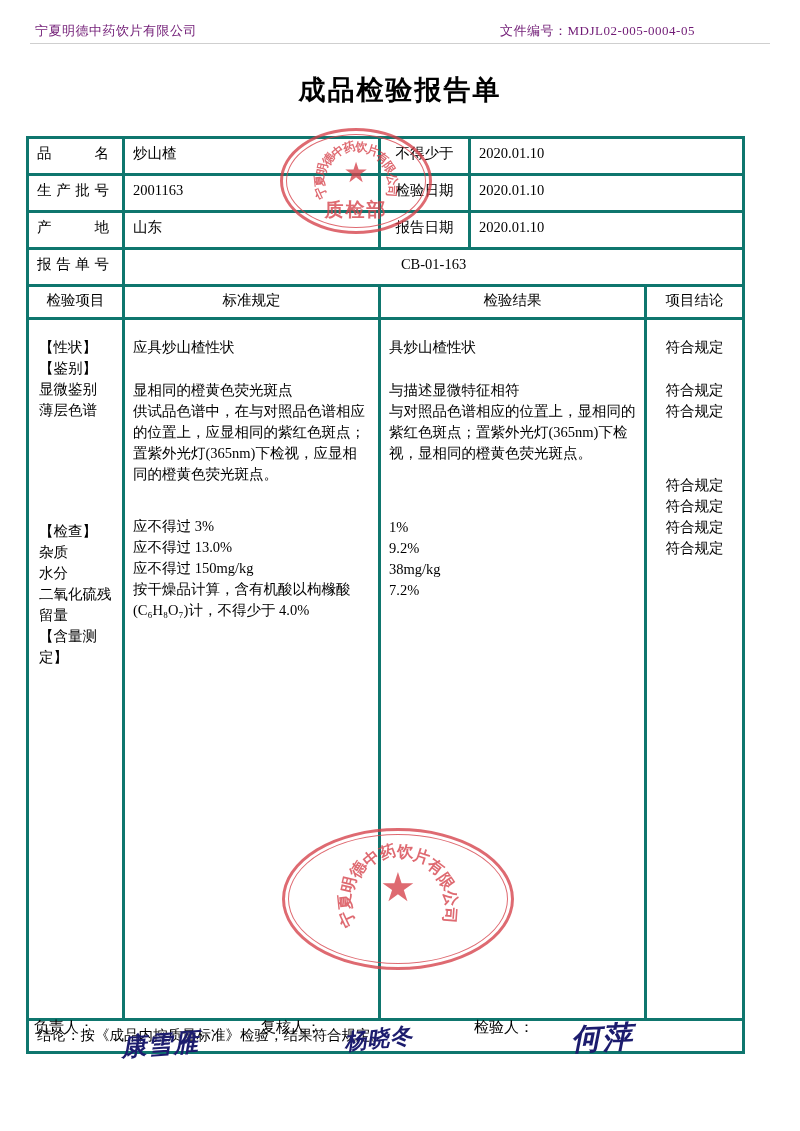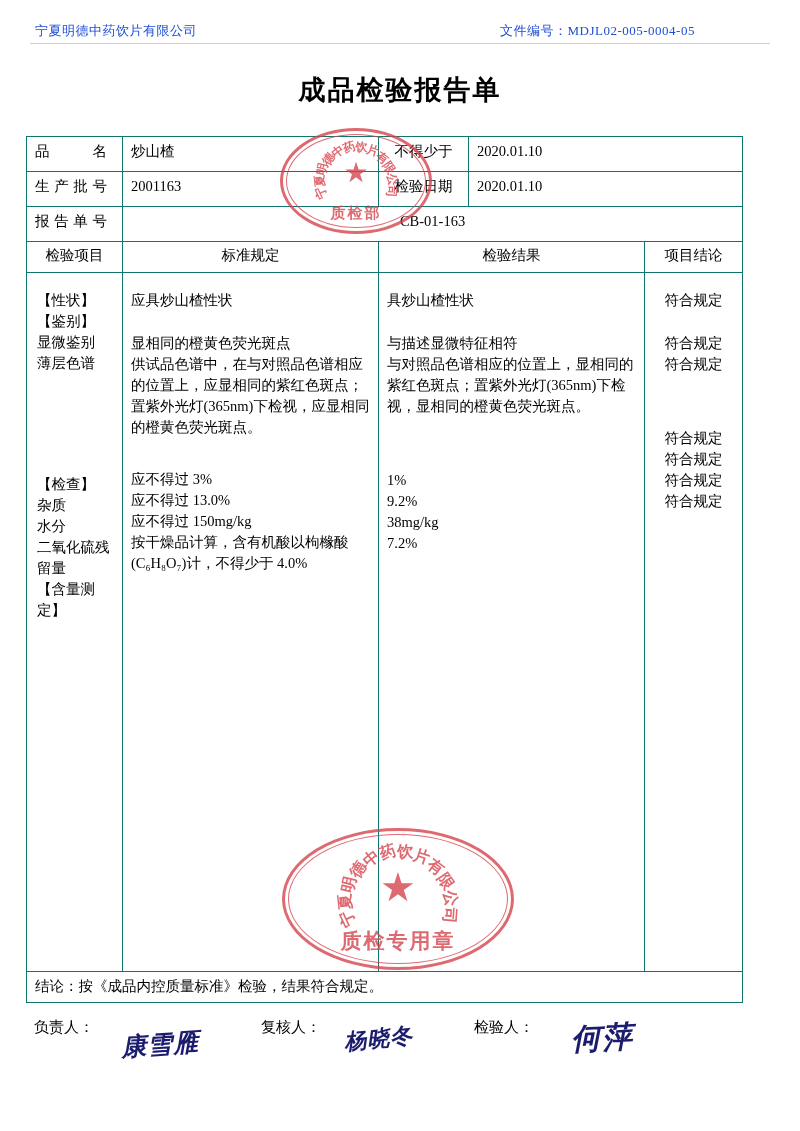--- a/index.html
+++ b/index.html
@@ -22,21 +22,21 @@
     height: 1131px;
   }
 
   
   .top-header {
     position: absolute;
     top: 22px;
     left: 30px;
     right: 30px;
     height: 20px;
-    color: #1d4ed8;
+    color: #701a75;
     font-size: 13px;
     letter-spacing: 0.5px;
   }
   .top-header .left {
     position: absolute;
     left: 5px;
     top: 0;
     white-space: nowrap;
   }
   .top-header .right {
@@ -69,21 +69,21 @@
   
   .tbl {
     position: absolute;
     left: 26px;
     top: 136px;
     width: 716px;
     border-collapse: collapse;
     table-layout: fixed;
   }
   .tbl td {
-    border: 1px solid #0f766e;
+    border: 3px solid #0f766e;
     font-size: 14.5px;
     padding: 4px 8px;
     vertical-align: top;
     line-height: 1.45;
   }
   .lbl {
     white-space: nowrap;
   }
   .lbl-spread {
     display: inline-block;
@@ -185,21 +185,21 @@
   .stamp .bottom-text {
     position: absolute;
     left: 0;
     right: 0;
     bottom: 10px;
     text-align: center;
     font-weight: bold;
     letter-spacing: 2px;
     font-family: "DejaVu Serif", serif;
   }
-  .stamp-small .bottom-text { font-size: 15px; bottom: 8px; }
+  .stamp-small .bottom-text { font-size: 19px; bottom: 8px; }
   .stamp-big .bottom-text { font-size: 21px; bottom: 12px; }
   .stamp .arc {
     position: absolute;
     left: 0; right: 0; top: 0;
     height: 60%;
   }
   .arc span {
     position: absolute;
     left: 50%;
     top: 50%;
@@ -235,20 +235,26 @@
       <tr class="r1">
         <td class="lbl"><span class="lbl-spread">品　　名</span></td>
         <td class="val">炒山楂</td>
         <td class="lbl center">不得少于</td>
         <td class="val" colspan="2">2020.01.10</td>
       </tr>
       <tr class="r1">
         <td class="lbl"><span class="lbl-spread">生产批号</span></td>
         <td class="val">2001163</td>
         <td class="lbl center">检验日期</td>
+        <td class="val" colspan="2">2020.01.10</td>
+      </tr>
+      <tr class="r1">
+        <td class="lbl"><span class="lbl-spread">产　　地</span></td>
+        <td class="val">山东</td>
+        <td class="lbl center">报告日期</td>
         <td class="val" colspan="2">2020.01.10</td>
       </tr>
       <tr class="r1">
         <td class="lbl"><span class="lbl-spread">报告单号</span></td>
         <td class="val center" colspan="4">CB-01-163</td>
       </tr>
 
       <tr class="hdr">
         <td>检验项目</td>
         <td>标准规定</td>
@@ -345,16 +351,15 @@
         <span style="transform: rotate(-39deg) translate(0px, -62px) rotate(0deg);">中</span>
         <span style="transform: rotate(-20deg) translate(0px, -62px) rotate(0deg);">药</span>
         <span style="transform: rotate(-1deg) translate(0px, -62px) rotate(0deg);">饮</span>
         <span style="transform: rotate(18deg) translate(0px, -62px) rotate(0deg);">片</span>
         <span style="transform: rotate(37deg) translate(0px, -62px) rotate(0deg);">有</span>
         <span style="transform: rotate(56deg) translate(0px, -62px) rotate(0deg);">限</span>
         <span style="transform: rotate(75deg) translate(0px, -62px) rotate(0deg);">公</span>
         <span style="transform: rotate(94deg) translate(0px, -62px) rotate(0deg);">司</span>
       </div>
     <div class="star">★</div>
-    <div class="bottom-text">质检专用章</div>
   </div>
 
 </div>
 
 </body></html>

